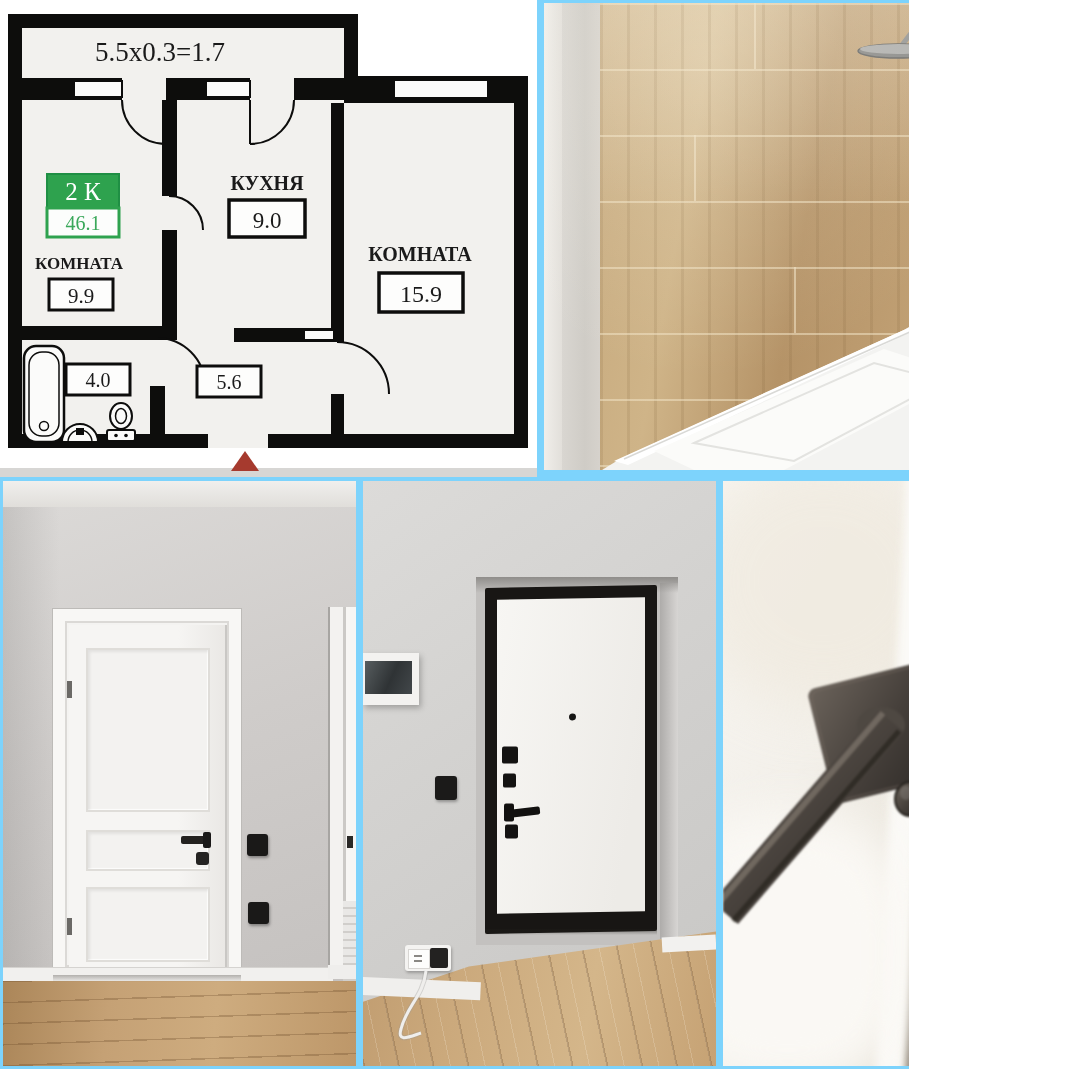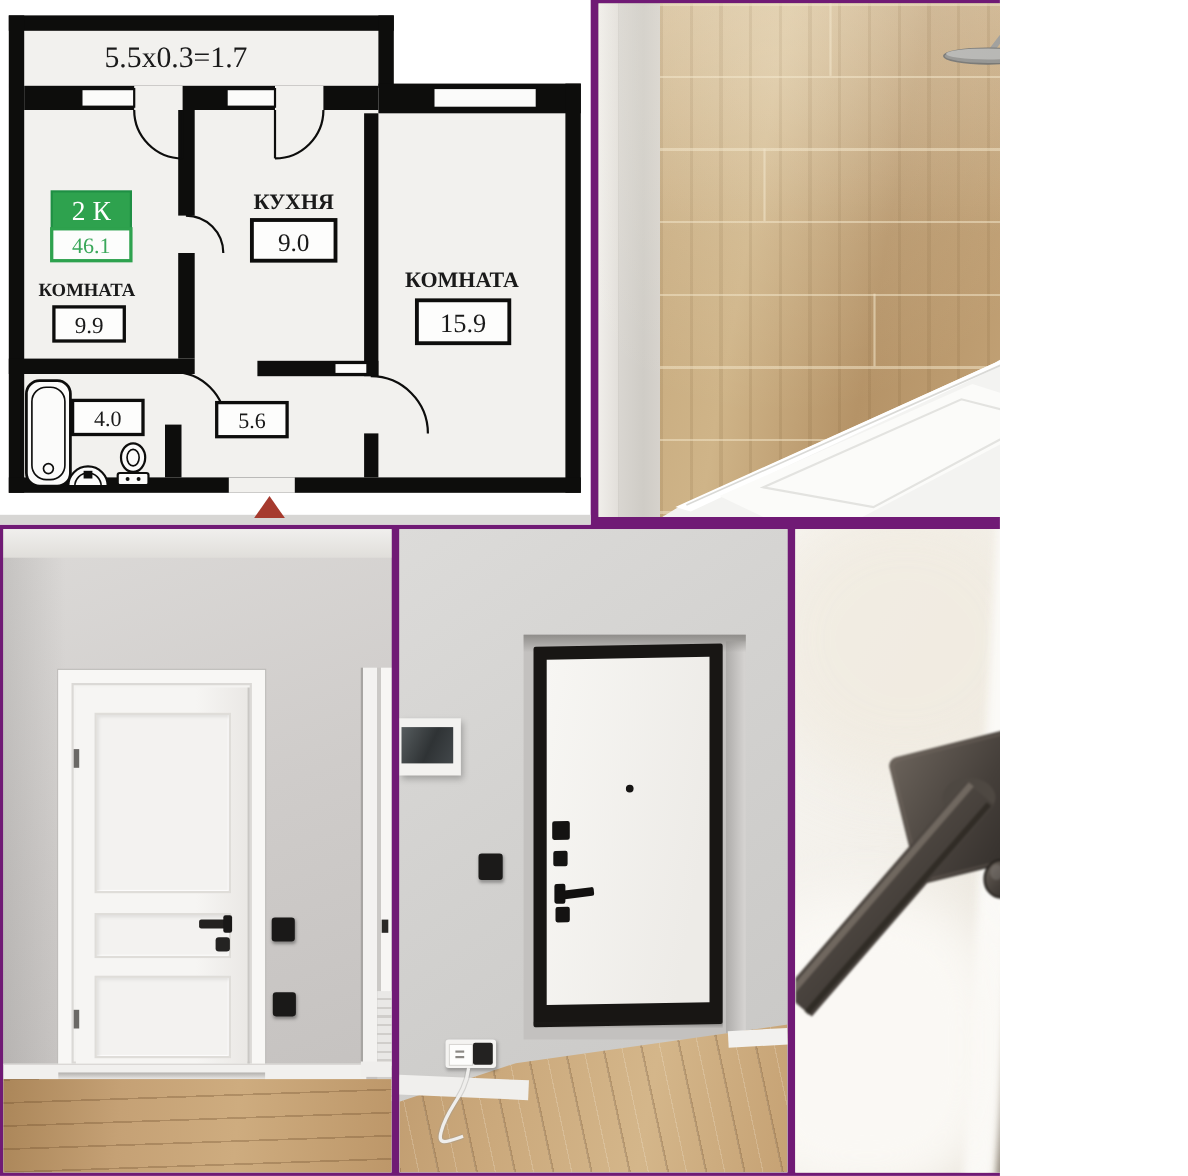--- a/index.html
+++ b/index.html
@@ -1,16 +1,16 @@
 <!DOCTYPE html>
 <html><head>
 <meta charset="utf-8">
 <style>
   html,body{margin:0;padding:0;background:#ffffff;}
-  #collage{position:relative;width:909px;height:1069px;background:#701a75;overflow:hidden;
+  #collage{position:relative;width:909px;height:1069px;background:#7dd3fc;overflow:hidden;
            font-family:"Liberation Sans",sans-serif;}
   .panel{position:absolute;overflow:hidden;}
   .abs{position:absolute;}
 
   
   #p-plan  {left:0;   top:0;   width:537px;height:477px;background:#ffffff;}
   #p-bath  {left:544px;top:3px; width:536px;height:467px;background:#b9b5ae;}
   #p-hall  {left:3px;  top:481px;width:353px;height:585px;background:#cecbc9;}
   #p-entry {left:363px;top:481px;width:353px;height:585px;background:#d0cfcd;}
   #p-handle{left:723px;top:481px;width:353px;height:585px;background:#efece6;}

